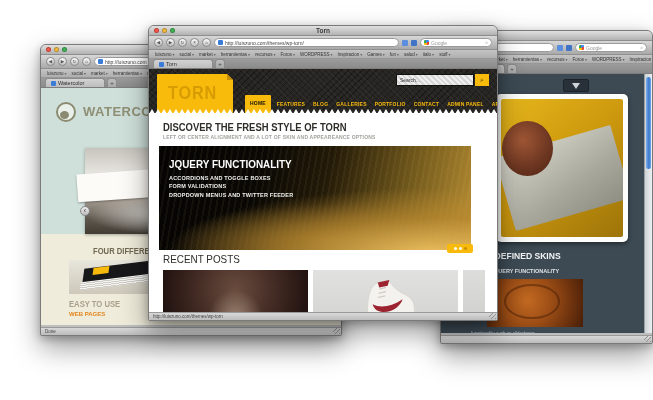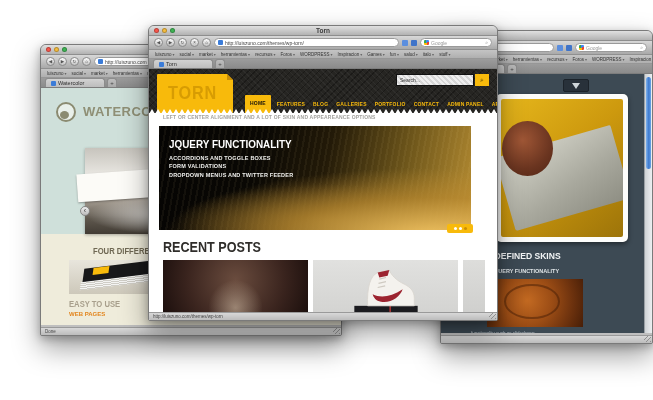--- a/index.html
+++ b/index.html
@@ -93,21 +93,21 @@
       radial-gradient(ellipse 120% 90% at 88% 105%,rgba(242,196,99,.95),rgba(186,138,48,.7) 40%,transparent 72%),
       radial-gradient(ellipse 80% 55% at 55% 90%,rgba(122,92,32,.85),transparent 62%),
       repeating-linear-gradient(100deg,rgba(255,228,160,.05) 0 2px,transparent 2px 6px),
       linear-gradient(105deg,#050403 0%,#0a0804 32%,#231a08 52%,#6f571b 76%,#b98f33 100%)}
   .hero-title{font-size:11px;font-weight:800;color:#fff;padding:12px 0 2px 10px}
   .hero-line{font-size:5.5px;font-weight:bold;color:#f0f0ee;padding:2.5px 0 0 10px;letter-spacing:.2px}
   .pager{position:absolute;right:-2px;bottom:-3px;width:26px;height:9px;background:#f8ba0b;border-radius:2px;
          display:flex;align-items:center;justify-content:center;gap:2px}
   .dot{width:3px;height:3px;border-radius:50%;background:#fff}
   .dot.dim{background:#c98f06}
-  .recent-title{margin-top:9px;font-size:14px;font-weight:700;color:#2f2d2a}
+  .recent-title{margin-top:3px;font-size:11px;font-weight:400;color:#2f2d2a}
   .thumbs{display:flex;gap:5px;margin-top:5px}
   .thumb{height:70px;flex:none}
   .thumb.rusty{width:145px;background:
       radial-gradient(ellipse 26% 55% at 50% 68%,rgba(216,196,172,.55),transparent 72%),
       radial-gradient(circle at 50% 28%,#6a4c3e,#3a241e 55%,#1a0e0c 92%)}
   .thumb.sneaker{width:145px;background:linear-gradient(#e1e1df,#cfcfcd);
       display:flex;align-items:center;justify-content:center}
   .thumb.partial{width:22px;background:linear-gradient(#dddddb,#cbcbc9)}
 
   
@@ -473,20 +473,21 @@
         <defs>
             <pattern id="zz" width="6" height="5" patternUnits="userSpaceOnUse">
           <path d="M0 5 L3 0 L6 5 Z" fill="#ffffff"></path>
         </pattern>
           </defs>
         <rect width="100%" height="5" fill="url(#zz)"></rect>
       </svg>
     </div>
 
     <div class="page">
+      <div class="headline"><span class="cond">DISCOVER THE FRESH STYLE OF TORN</span></div>
       <div class="subheadline">LEFT OR CENTER ALIGNMENT AND A LOT OF SKIN AND APPEAREANCE OPTIONS</div>
 
       <div class="hero">
         <div class="hero-title"><span class="cond">JQUERY FUNCTIONALITY</span></div>
         <div>
             <div class="hero-line">ACCORDIONS AND TOGGLE BOXES</div>
             <div class="hero-line">FORM VALIDATIONS</div>
             <div class="hero-line">DROPDOWN MENUS AND TWITTER FEEDER</div>
           </div>
         <div class="pager">

